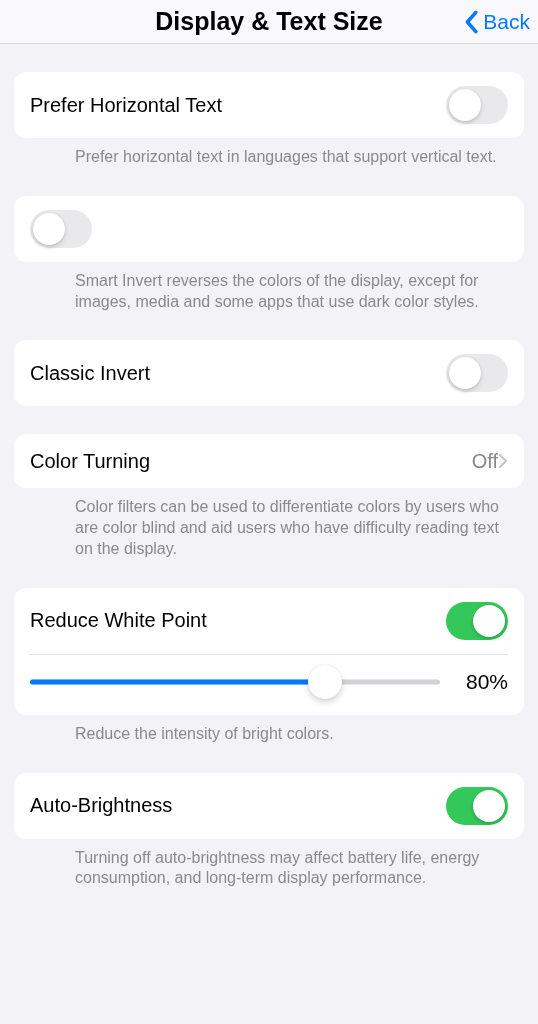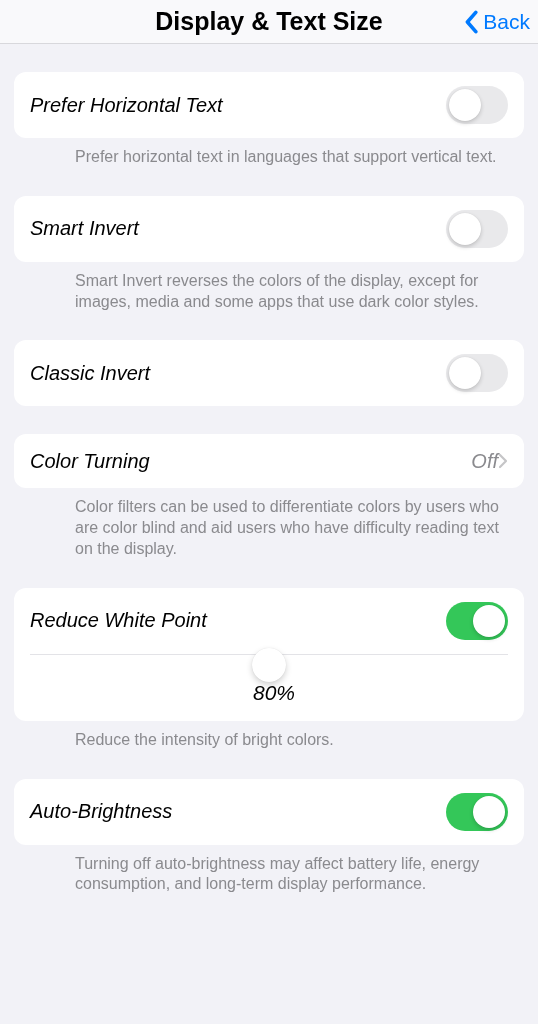--- a/index.html
+++ b/index.html
@@ -37,21 +37,20 @@
       color: #000;
       pointer-events: none;
     }
     .section { margin-top: 28px; }
     .section:first-of-type { margin-top: 22px; }
     .cell-group {
       background: #fff;
       border-radius: 12px;
       margin: 0 14px;
       overflow: hidden;
-      font-style: italic;
     }
     .cell {
       display: flex;
       align-items: center;
       justify-content: space-between;
       padding: 14px 16px;
       min-height: 54px;
     }
     .cell-label {
       font-size: 20px;
@@ -95,21 +94,20 @@
     .divider {
       height: 1px;
       background: #e3e3e7;
       margin: 0 16px;
     }
     .slider-row {
       display: flex;
       align-items: center;
       padding: 10px 16px 16px 16px;
       gap: 16px;
-      flex-direction: column;
     }
     .slider {
       flex: 1;
       position: relative;
       height: 34px;
       cursor: pointer;
     }
     .track {
       position: absolute;
       top: 50%;
@@ -167,21 +165,20 @@
         <div class="toggle-knob"></div>
       </div>
     </div>
   </div>
   <div class="footer">Prefer horizontal text in languages that support vertical text.</div>
 </div>
 
 <div class="section">
   <div class="cell-group">
     <div class="cell">
-      <span class="cell-label">Smart Invert</span>
       <div class="toggle">
         <div class="toggle-knob"></div>
       </div>
     </div>
   </div>
   <div class="footer">Smart Invert reverses the colors of the display, except for images, media and some apps that use dark color styles.</div>
 </div>
 
 <div class="section">
   <div class="cell-group">

